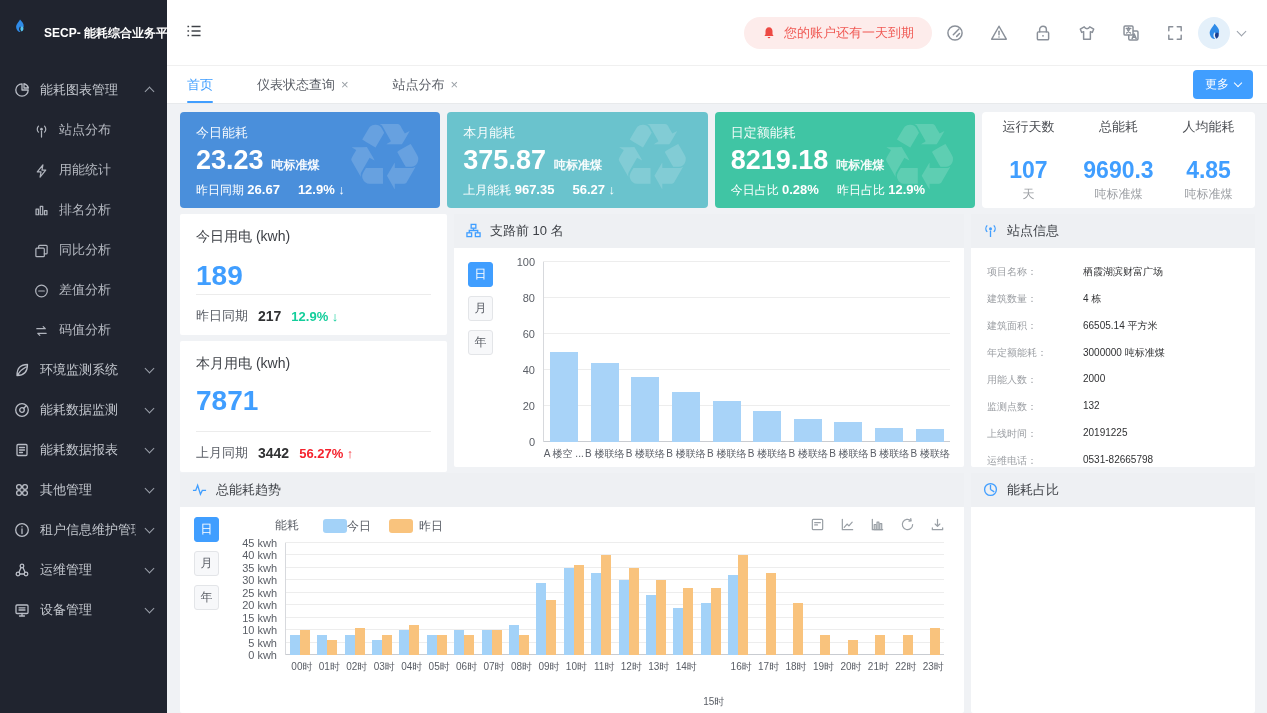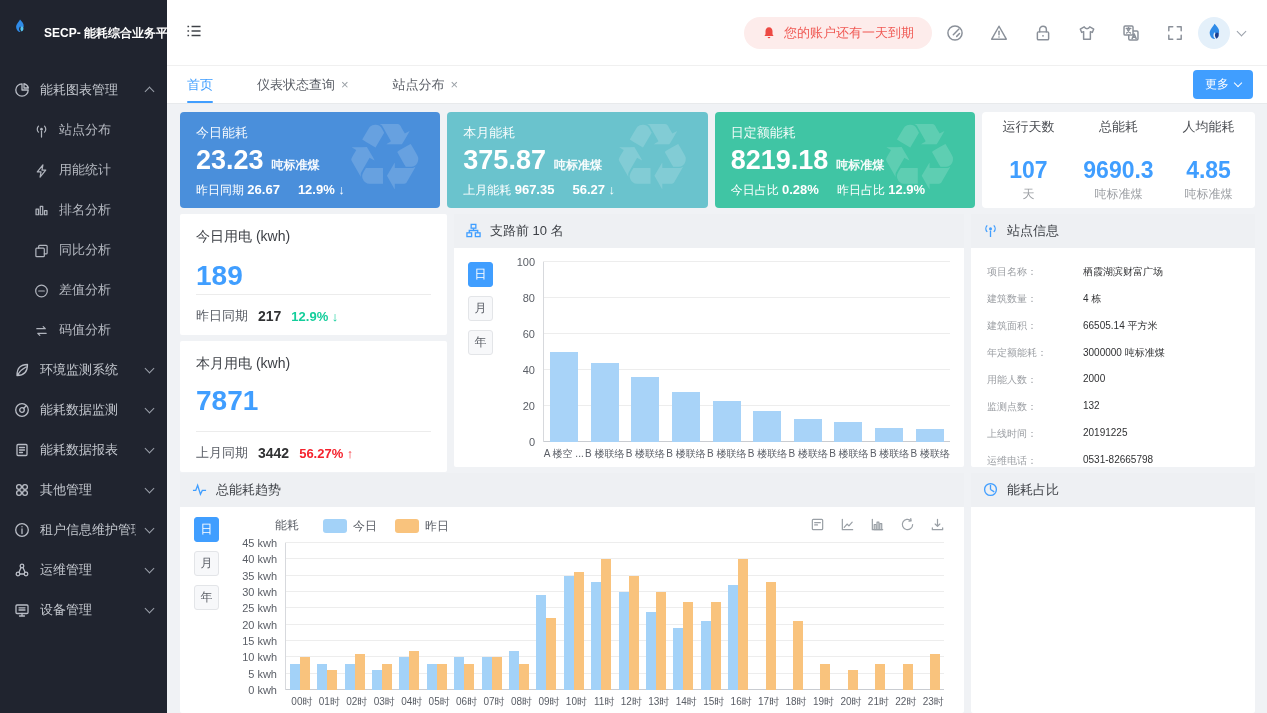--- a/index.html
+++ b/index.html
@@ -608,21 +608,21 @@
           <div class="panel-body" style="padding:10px 16px 0 14px;display:flex;gap:8px">
             <div class="time-toggle" id="trend-toggle">
                 <button class="tbtn active">日</button>
                 <button class="tbtn">月</button>
                 <button class="tbtn">年</button>
               </div>
             <div style="flex:1;display:flex;flex-direction:column;min-width:0">
               <div class="legend-row" style="padding-left:48px">
                 <span style="margin-right:14px">能耗</span>
                 <span id="trend-legend" style="display:flex;gap:18px;align-items:center">
-                    <span style="display: flex; align-items: center; gap: 6px;">
+                    <span style="display: flex; align-items: center; ">
                       <span class="legend-swatch" style="background: rgb(163, 210, 248);"></span>
                       <span>今日</span>
                     </span>
                     <span style="display: flex; align-items: center; gap: 6px;">
                       <span class="legend-swatch" style="background: rgb(249, 195, 125);"></span>
                       <span>昨日</span>
                     </span>
                   </span>
                 <span class="toolbox" id="trend-toolbox">
                     <span class="hicon" style="color: rgb(154, 160, 166);">
@@ -787,21 +787,21 @@
                   <span style="flex: 1 1 0%;">05时</span>
                   <span style="flex: 1 1 0%;">06时</span>
                   <span style="flex: 1 1 0%;">07时</span>
                   <span style="flex: 1 1 0%;">08时</span>
                   <span style="flex: 1 1 0%;">09时</span>
                   <span style="flex: 1 1 0%;">10时</span>
                   <span style="flex: 1 1 0%;">11时</span>
                   <span style="flex: 1 1 0%;">12时</span>
                   <span style="flex: 1 1 0%;">13时</span>
                   <span style="flex: 1 1 0%;">14时</span>
-                  <span style="flex: 1 1 0%;">15时</span>
+                  <span style="flex: 1 1 0%; margin-top: 35px;">15时</span>
                   <span style="flex: 1 1 0%;">16时</span>
                   <span style="flex: 1 1 0%;">17时</span>
                   <span style="flex: 1 1 0%;">18时</span>
                   <span style="flex: 1 1 0%;">19时</span>
                   <span style="flex: 1 1 0%;">20时</span>
                   <span style="flex: 1 1 0%;">21时</span>
                   <span style="flex: 1 1 0%;">22时</span>
                   <span style="flex: 1 1 0%;">23时</span>
                 </div>
             </div>

